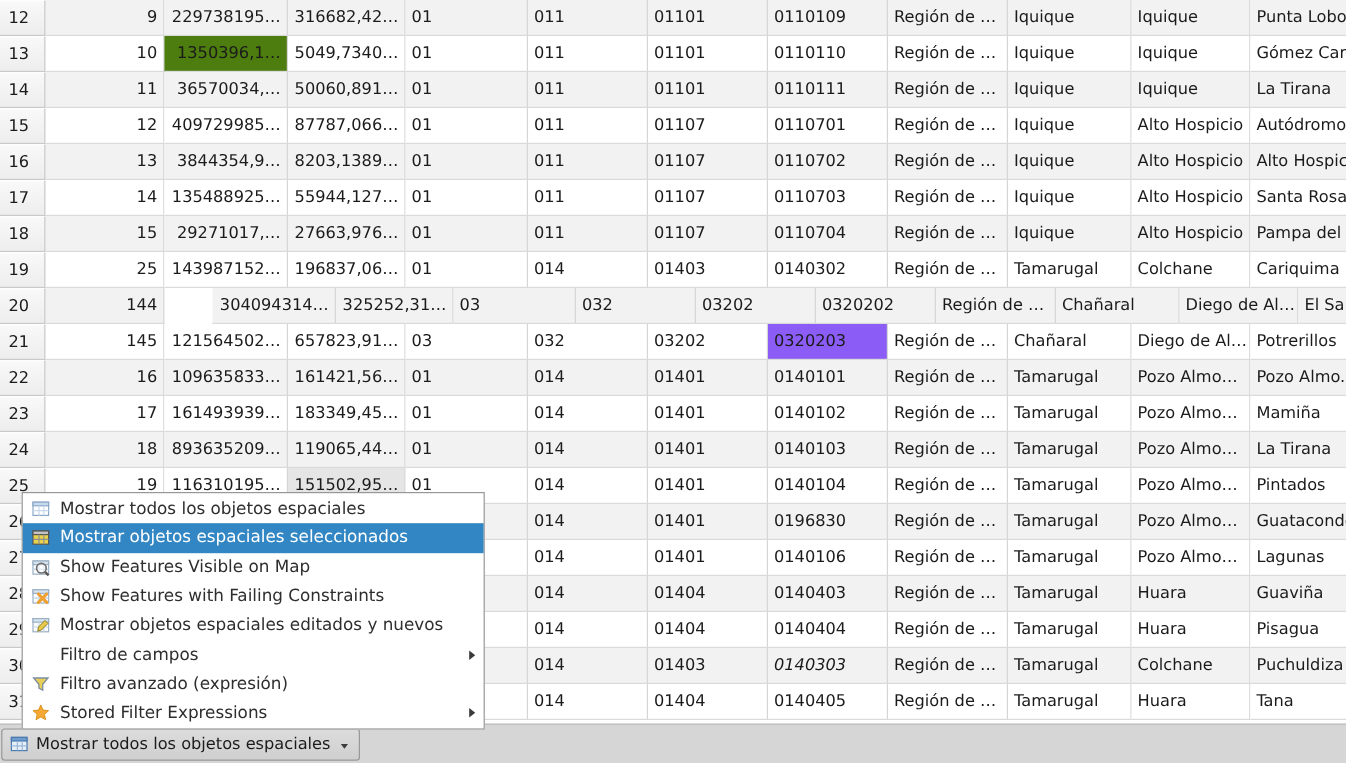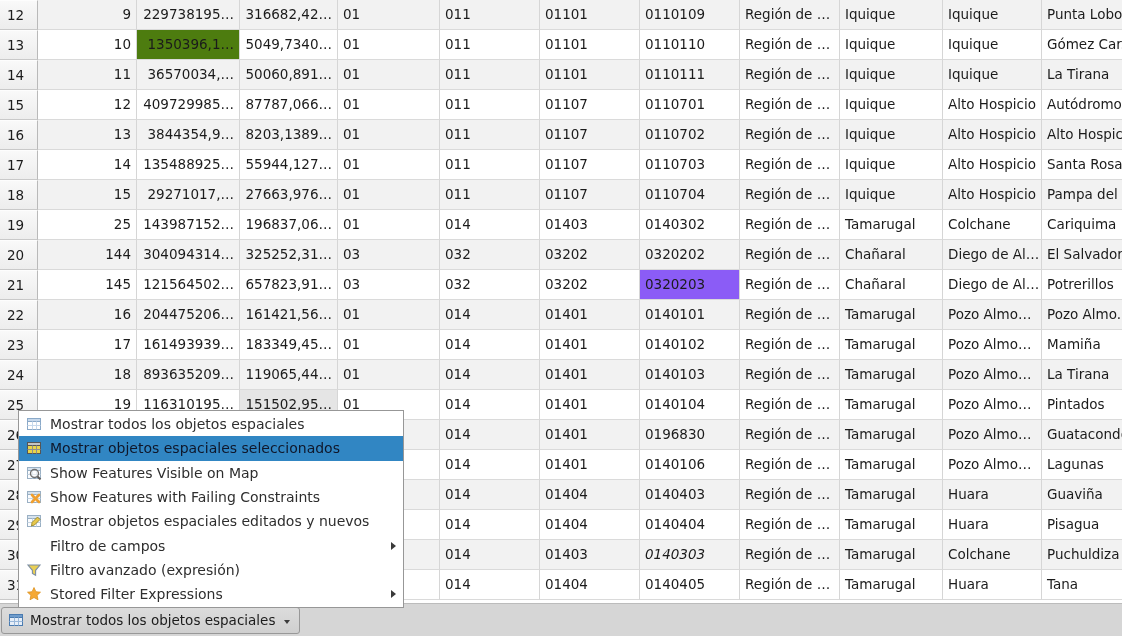--- a/index.html
+++ b/index.html
@@ -26,21 +26,21 @@
   }
   
   .ctx-menu{
     position:absolute;left:18px;top:410px;width:386px;z-index:20;
     background:#ffffff;border:1px solid #979797;box-sizing:border-box;
     font-size:14px;color:#2e2e2e;padding:1px 0;
   }
   .mitem{height:24.3px;display:flex;align-items:center;padding:0 6px;position:relative}
   .mitem .ic{width:17px;height:17px;margin-right:8px;flex:none;display:flex;align-items:center;justify-content:center}
   .mitem .lbl{white-space:nowrap;overflow:hidden}
-  .mitem.sel{color:#0f172a}
+  .mitem.sel{color:#ffffff}
   .subarrow{
     position:absolute;right:7px;top:50%;margin-top:-4px;width:0;height:0;
     border-top:4px solid transparent;border-bottom:4px solid transparent;
     border-left:5px solid #3a3a3a;
   }
   
   .status-bar{
     position:absolute;left:0;bottom:0;width:1122px;height:33px;box-sizing:border-box;
     background:#d6d6d6;border-top:1px solid #bcbcbc;display:flex;align-items:center;
   }
@@ -168,21 +168,21 @@
       <div class="cell" style="width: 100px; background: rgb(255, 255, 255);">01403</div>
       <div class="cell" style="width: 100px; background: rgb(255, 255, 255);">0140302</div>
       <div class="cell" style="width: 100px; background: rgb(255, 255, 255);">Región de …</div>
       <div class="cell" style="width: 103px; background: rgb(255, 255, 255);">Tamarugal</div>
       <div class="cell" style="width: 99px; background: rgb(255, 255, 255);">Colchane</div>
       <div class="cell" style="width: 120px; background: rgb(255, 255, 255);">Cariquima</div>
     </div>
     <div class="trow">
       <div class="rowhdr">20</div>
       <div class="cell num" style="width: 99px; background: rgb(242, 242, 242);">144</div>
-      <div class="cell num" style="width: 103px; background: rgb(242, 242, 242);">304094314…</div>
+      <div class="cell num" style="width: 103px; background: rgb(242, 242, 242); margin-left: 40px;">304094314…</div>
       <div class="cell num" style="width: 98px; background: rgb(242, 242, 242);">325252,31…</div>
       <div class="cell" style="width: 102px; background: rgb(242, 242, 242);">03</div>
       <div class="cell" style="width: 100px; background: rgb(242, 242, 242);">032</div>
       <div class="cell" style="width: 100px; background: rgb(242, 242, 242);">03202</div>
       <div class="cell" style="width: 100px; background: rgb(242, 242, 242);">0320202</div>
       <div class="cell" style="width: 100px; background: rgb(242, 242, 242);">Región de …</div>
       <div class="cell" style="width: 103px; background: rgb(242, 242, 242);">Chañaral</div>
       <div class="cell" style="width: 99px; background: rgb(242, 242, 242);">Diego de Al…</div>
       <div class="cell" style="width: 120px; background: rgb(242, 242, 242);">El Salvador</div>
     </div>
@@ -196,21 +196,21 @@
       <div class="cell" style="width: 100px; background: rgb(255, 255, 255);">03202</div>
       <div class="cell" style="width: 100px; background: #8b5cf6;">0320203</div>
       <div class="cell" style="width: 100px; background: rgb(255, 255, 255);">Región de …</div>
       <div class="cell" style="width: 103px; background: rgb(255, 255, 255);">Chañaral</div>
       <div class="cell" style="width: 99px; background: rgb(255, 255, 255);">Diego de Al…</div>
       <div class="cell" style="width: 120px; background: rgb(255, 255, 255);">Potrerillos</div>
     </div>
     <div class="trow">
       <div class="rowhdr">22</div>
       <div class="cell num" style="width: 99px; background: rgb(242, 242, 242);">16</div>
-      <div class="cell num" style="width: 103px; background: rgb(242, 242, 242);">204475206…</div>
+      <div class="cell num" style="width: 103px; background: rgb(242, 242, 242);">109635833…</div>
       <div class="cell num" style="width: 98px; background: rgb(242, 242, 242);">161421,56…</div>
       <div class="cell" style="width: 102px; background: rgb(242, 242, 242);">01</div>
       <div class="cell" style="width: 100px; background: rgb(242, 242, 242);">014</div>
       <div class="cell" style="width: 100px; background: rgb(242, 242, 242);">01401</div>
       <div class="cell" style="width: 100px; background: rgb(242, 242, 242);">0140101</div>
       <div class="cell" style="width: 100px; background: rgb(242, 242, 242);">Región de …</div>
       <div class="cell" style="width: 103px; background: rgb(242, 242, 242);">Tamarugal</div>
       <div class="cell" style="width: 99px; background: rgb(242, 242, 242);">Pozo Almo…</div>
       <div class="cell" style="width: 120px; background: rgb(242, 242, 242);">Pozo Almo.</div>
     </div>

